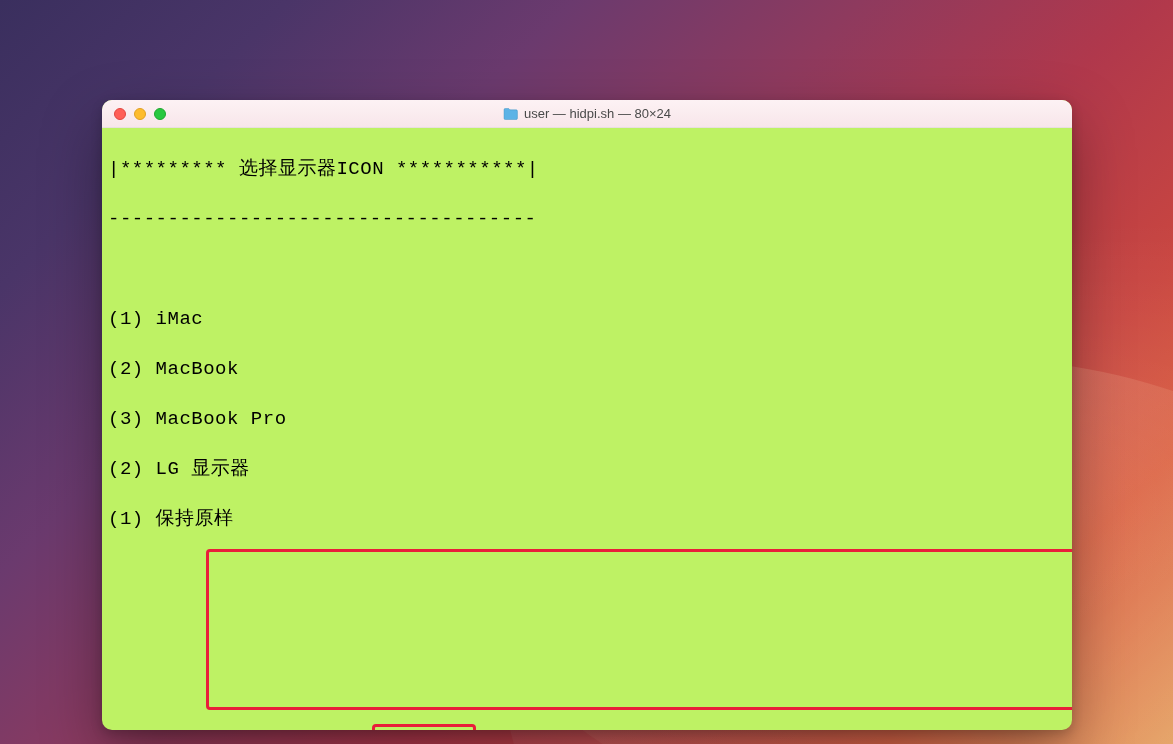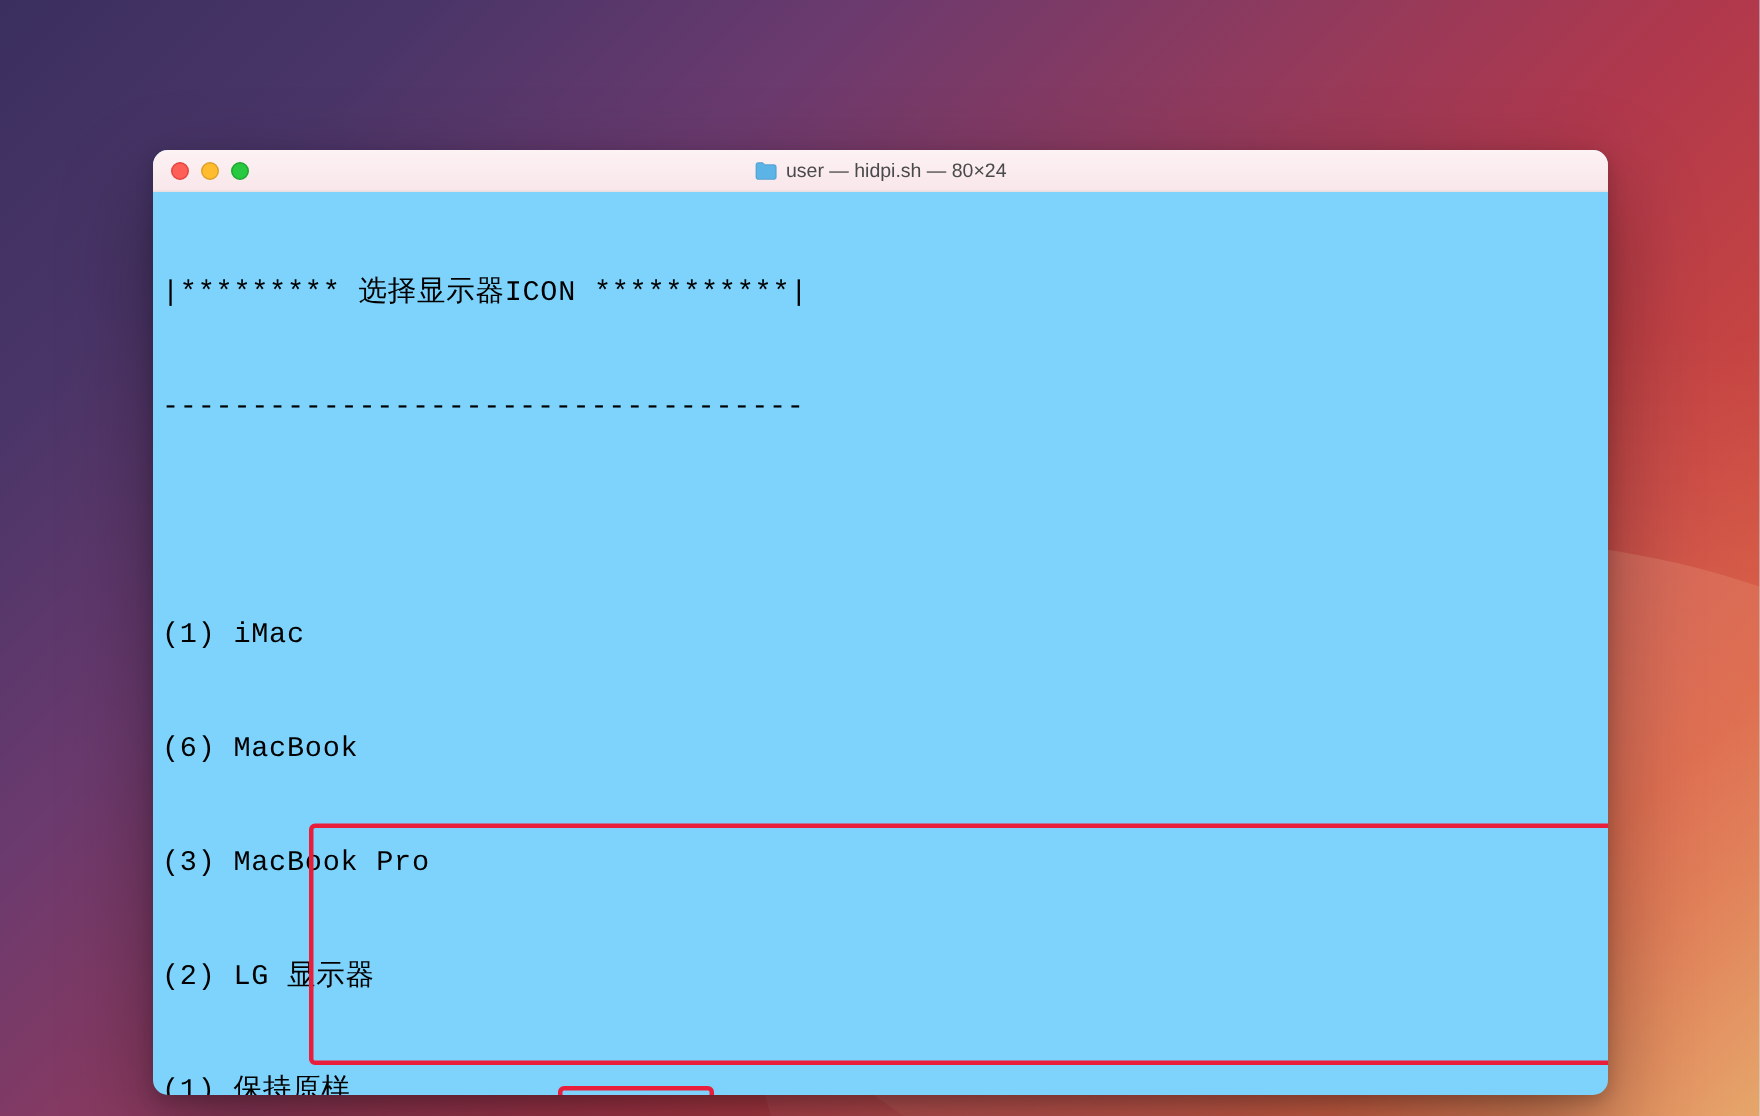--- a/index.html
+++ b/index.html
@@ -48,21 +48,21 @@
       transform: rotate(10deg);
       pointer-events: none;
     }
     
     .terminal-window {
       position: absolute;
       top: 100px;
       left: 102px;
       width: 970px;
       height: 630px;
-      background: #7dd3fc;
+      background: #bef264;
       border-radius: 10px;
       box-shadow: 0 25px 60px rgba(0,0,0,0.35), 0 4px 12px rgba(0,0,0,0.2);
       overflow: hidden;
       display: flex;
       flex-direction: column;
     }
     
     .titlebar {
       height: 28px;
       background: linear-gradient(180deg, #fdf2f4 0%, #f8e6ea 100%);
@@ -116,21 +116,20 @@
       line-height: 25px;
       color: #000000;
       letter-spacing: 0.5px;
       white-space: pre;
       overflow: hidden;
       position: relative;
     }
     
     .line {
       white-space: pre;
-      margin-top: 26px;
     }
     
     .highlight-box {
       position: absolute;
       border: 3px solid #e91e3a;
       border-radius: 4px;
       pointer-events: none;
     }
     
     .hb1 {
@@ -169,21 +168,21 @@
       </span>
       <span>user — hidpi.sh — 80×24</span>
     </div>
   </div>
 
   <div class="terminal-content">
 <div class="line">|********* 选择显示器ICON ***********|</div>
 <div class="line">------------------------------------</div>
 <div class="line"> </div>
 <div class="line">(1) iMac</div>
-<div class="line">(6) MacBook</div>
+<div class="line">(2) MacBook</div>
 <div class="line">(3) MacBook Pro</div>
 <div class="line">(2) LG 显示器</div>
 <div class="line">(1) 保持原样</div>
 <div class="line"> </div>
 
 
 
 
 
 

